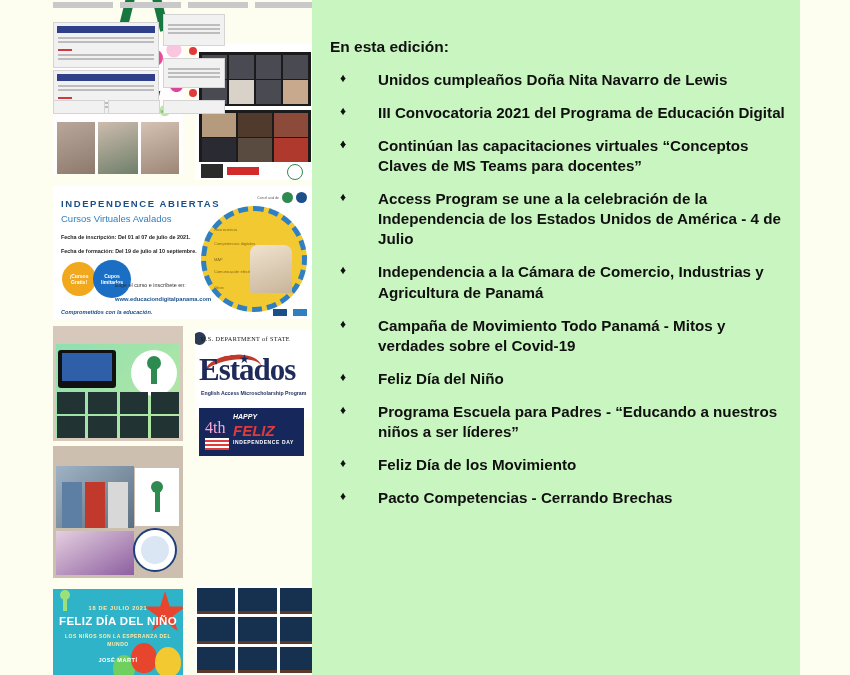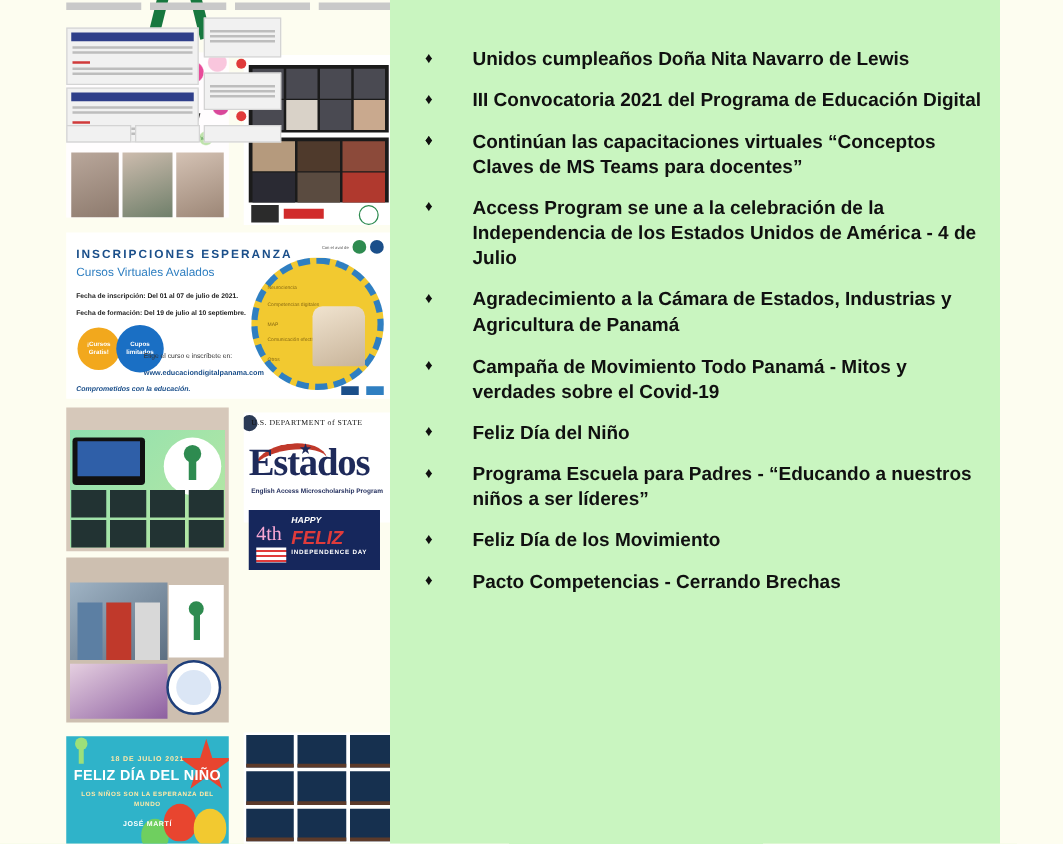--- a/index.html
+++ b/index.html
@@ -236,21 +236,21 @@
           <i style="background:#1b4f8a;"></i>
       </div>
       <div class="circ">
         <span class="lbl" style="top:16px;">Neurociencia</span>
         <span class="lbl" style="top:30px;">Competencias digitales</span>
         <span class="lbl" style="top:46px;">MAP</span>
         <span class="lbl" style="top:58px;">Comunicación efectiva</span>
         <span class="lbl" style="top:74px;">Otros</span>
         <span class="pers"></span>
       </div>
-      <div class="h1">INSCRIPCIONES ESPERANZA</div>
+      <div class="h1">INDEPENDENCE ABIERTAS</div>
       <div class="h2">Cursos Virtuales Avalados</div>
       <div class="d1">Fecha de inscripción:  Del  01 al 07 de julio  de  2021.</div>
       <div class="d2">Fecha de formación: Del 19 de julio al 10 septiembre.</div>
       <div class="bub y">¡Cursos Gratis!</div>
       <div class="bub b">Cupos limitados</div>
       <div class="cta">Elige el curso e inscríbete en:</div>
       <div class="url">www.educaciondigitalpanama.com</div>
       <div class="foot">Comprometidos con la educación.</div>
       <div class="br">
           <i></i>
@@ -383,27 +383,28 @@
           <i></i>
           <i></i>
           <i></i>
       </div>
     </div>
 
   </div>
 
   <div class="panel">
     <div class="panel-inner">
+      <div class="edition">En esta edición:</div>
       <ul class="toc" id="toc-list">
           <li><span class="bul">♦</span><span>Unidos cumpleaños Doña Nita Navarro de Lewis</span></li>
           <li><span class="bul">♦</span><span>III Convocatoria 2021 del Programa de Educación Digital</span></li>
           <li><span class="bul">♦</span></li>
           <li><span class="bul">♦</span><span>Continúan las capacitaciones virtuales “Conceptos Claves de MS Teams para docentes”</span></li>
           <li><span class="bul">♦</span><span>Access Program se une a la celebración de la Independencia de los Estados Unidos de América - 4 de Julio</span></li>
-          <li><span class="bul">♦</span><span>Agradecimiento a la Cámara de Estados, Industrias y Agricultura de Panamá</span></li>
+          <li><span class="bul">♦</span><span>Independencia a la Cámara de Comercio, Industrias y Agricultura de Panamá</span></li>
           <li><span class="bul">♦</span><span>Campaña de Movimiento Todo Panamá - Mitos y verdades sobre el Covid-19</span></li>
           <li><span class="bul">♦</span><span>Feliz Día del Niño</span></li>
           <li><span class="bul">♦</span><span>Programa Escuela para Padres - “Educando a nuestros niños a ser líderes”</span></li>
           <li><span class="bul">♦</span><span>Feliz Día de los Movimiento</span></li>
           <li><span class="bul">♦</span><span>Pacto Competencias  - Cerrando Brechas</span></li>
         </ul>
     </div>
   </div>
 
 </div>

